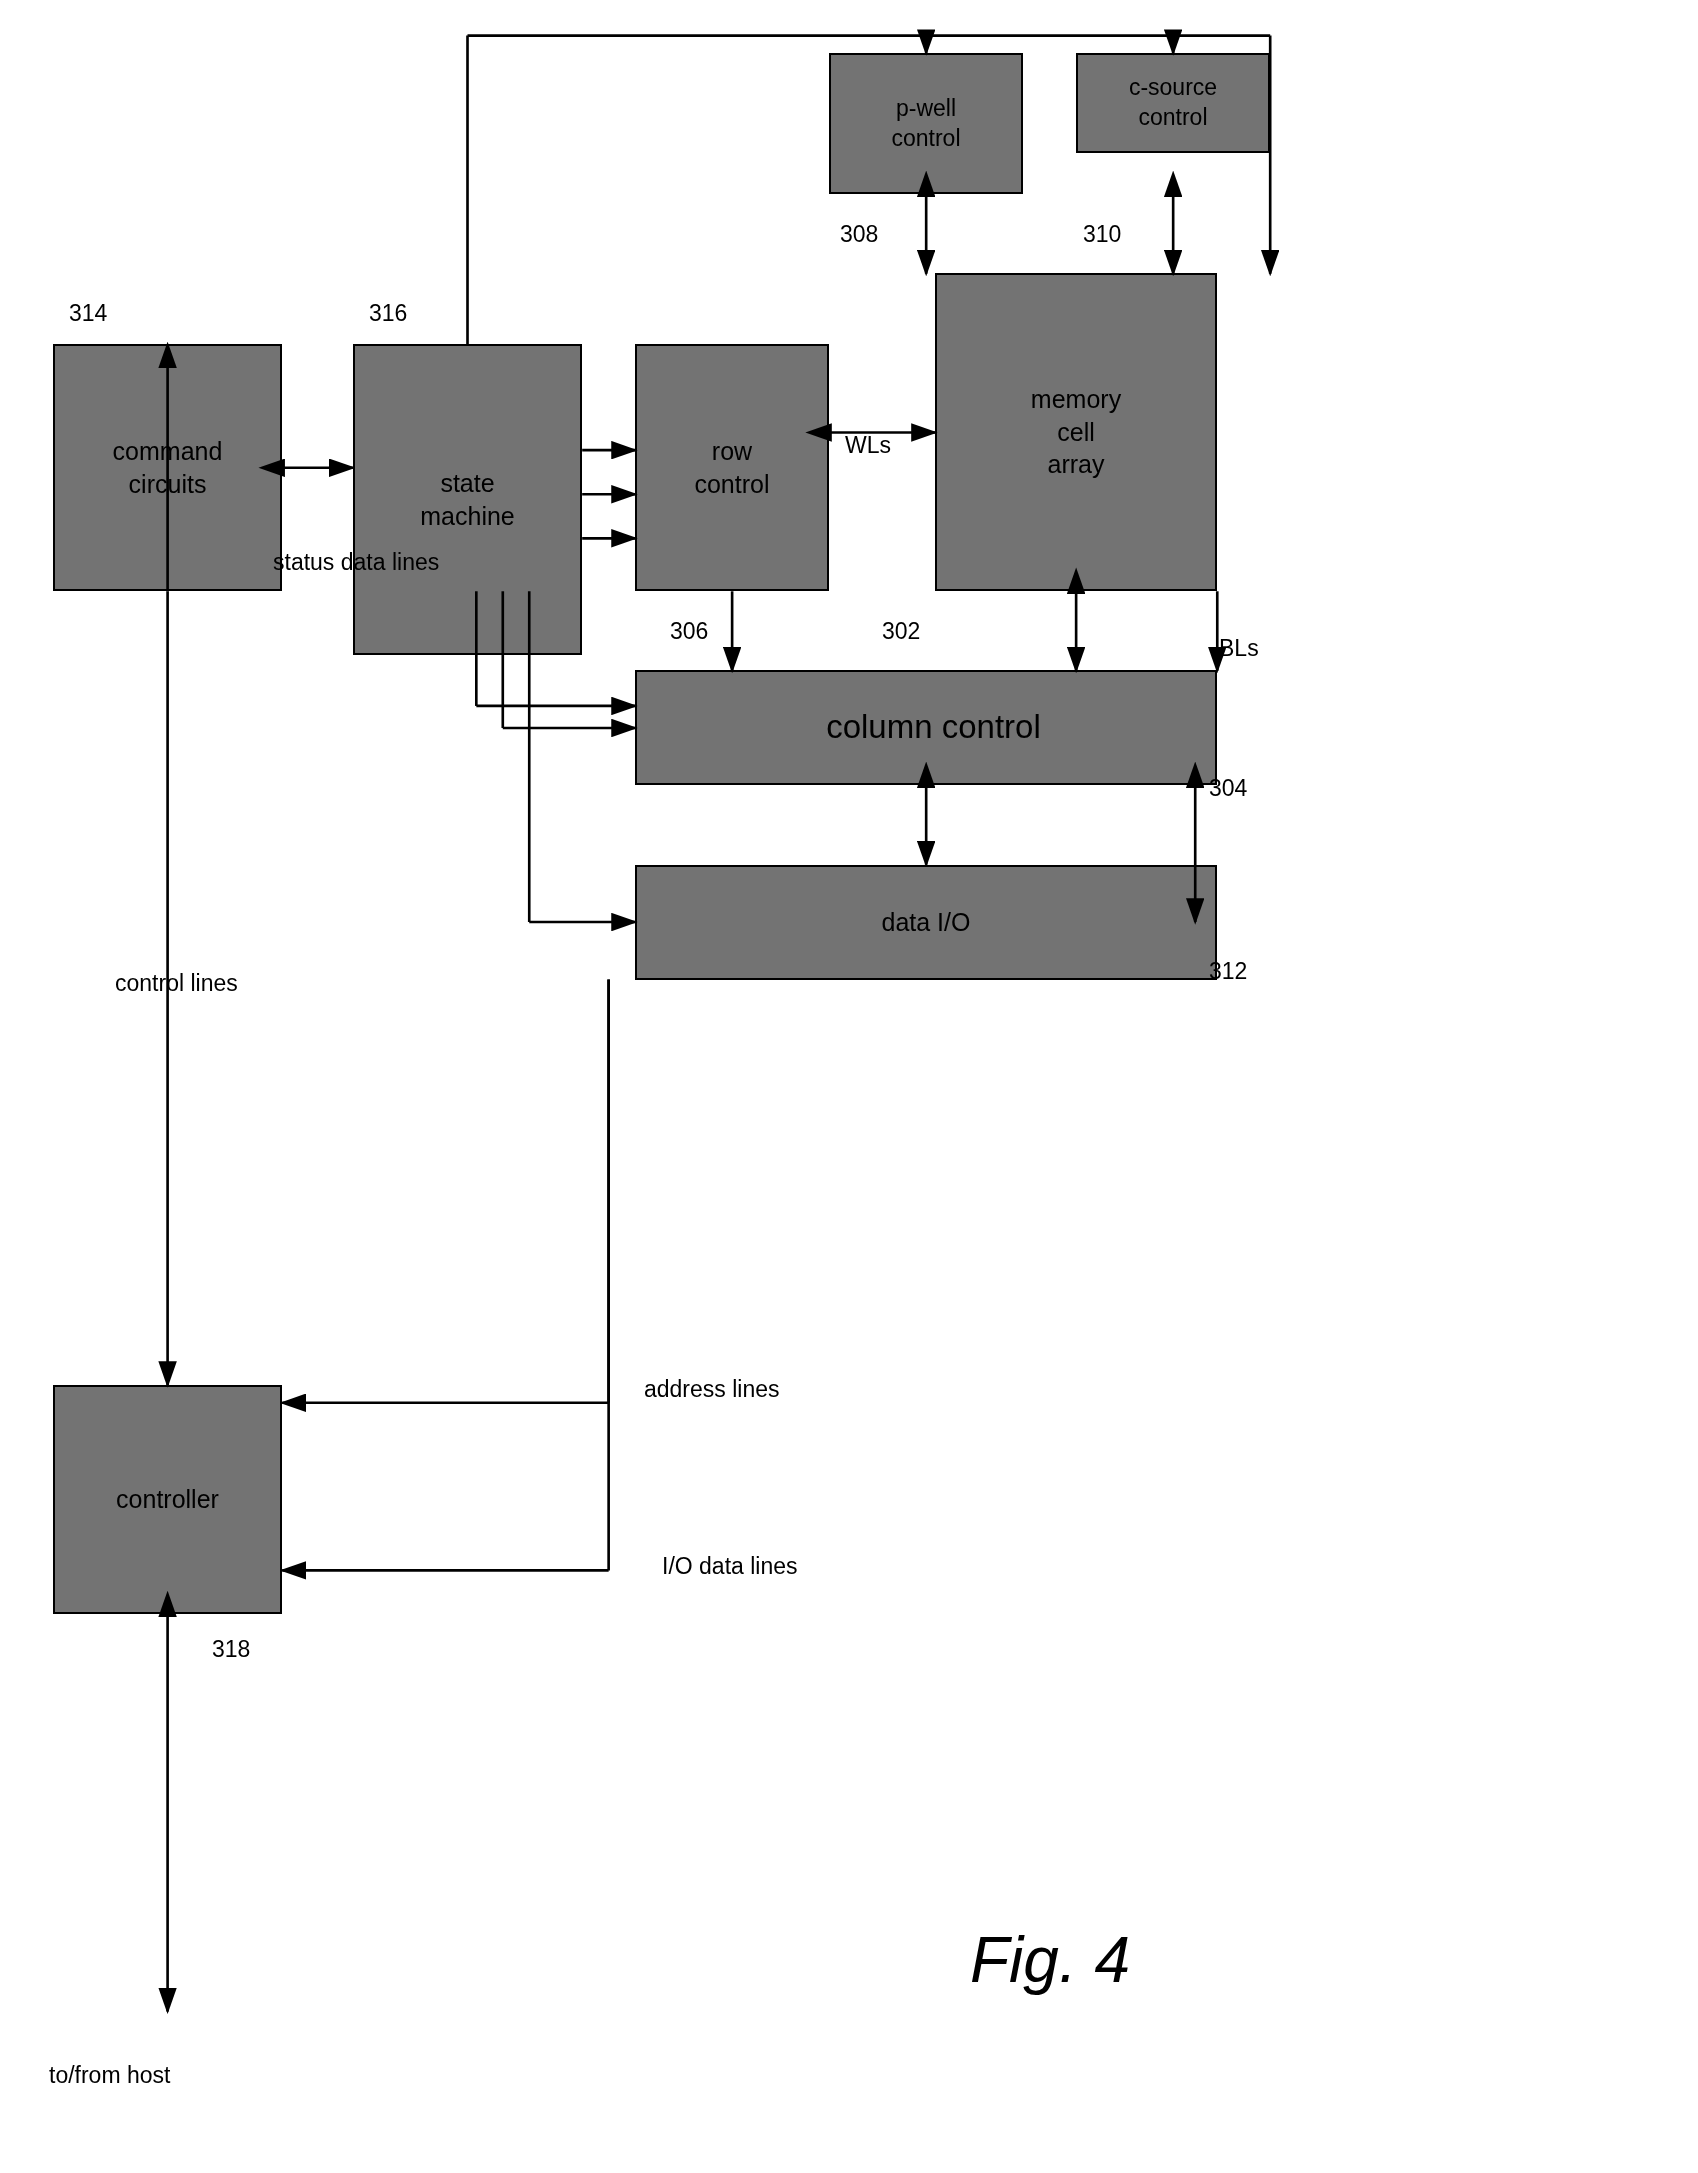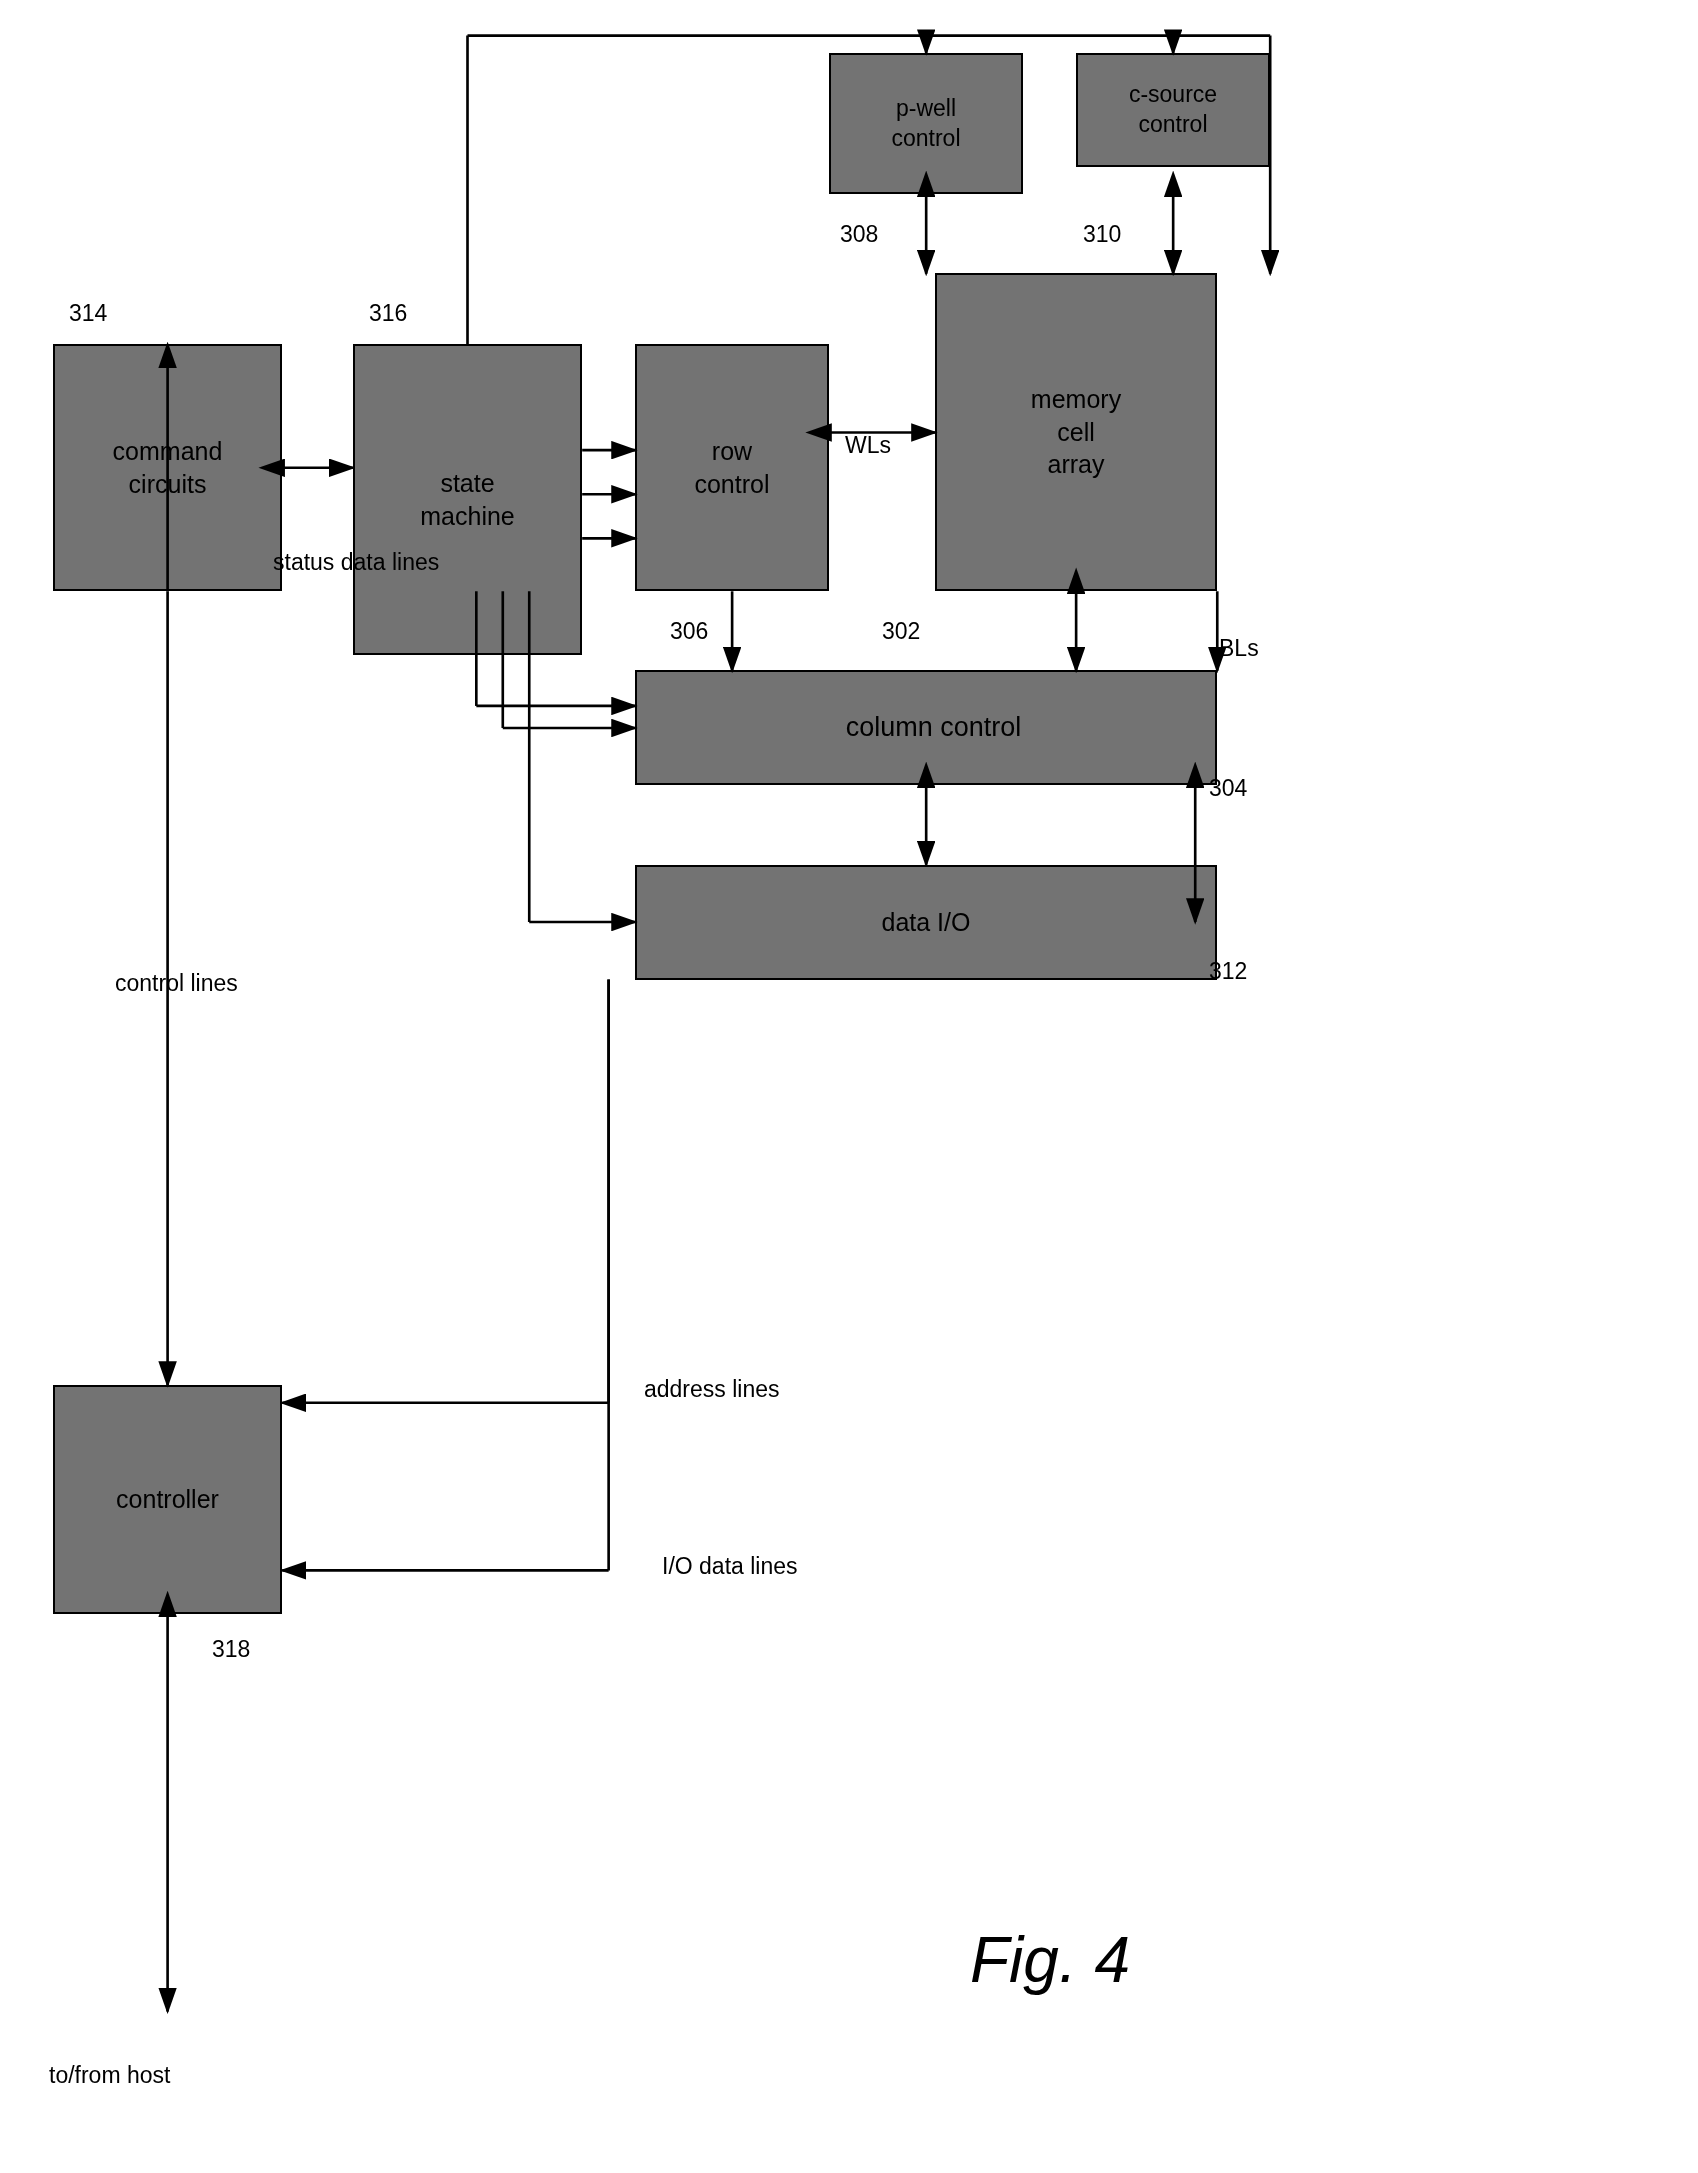--- a/index.html
+++ b/index.html
@@ -74,25 +74,25 @@
   </div>
 
   <div class="box" style="left:935px; top:273px; width:282px; height:318px; font-size:25px;">
     memory<br>cell<br>array
   </div>
 
   <div class="box" style="left:829px; top:53px; width:194px; height:141px; font-size:23px;">
     p-well<br>control
   </div>
 
-  <div class="box" style="left:1076px; top:53px; width:194px; height:114px; font-size:23px;">
+  <div class="box" style="left:1076px; top:53px; width:194px; height:100px; font-size:23px;">
     c-source<br>control
   </div>
 
-  <div class="box" style="left:635px; top:670px; width:582px; height:115px; font-size:27px;padding-left:15px;">
+  <div class="box" style="left:635px; top:670px; width:582px; height:115px; font-size:33px;padding-left:15px;">
     column control
   </div>
 
   <div class="box" style="left:635px; top:865px; width:582px; height:115px; font-size:25px;">
     data I/O
   </div>
 
   <div class="box" style="left:53px; top:1385px; width:229px; height:229px; font-size:25px;">
     controller
   </div>

